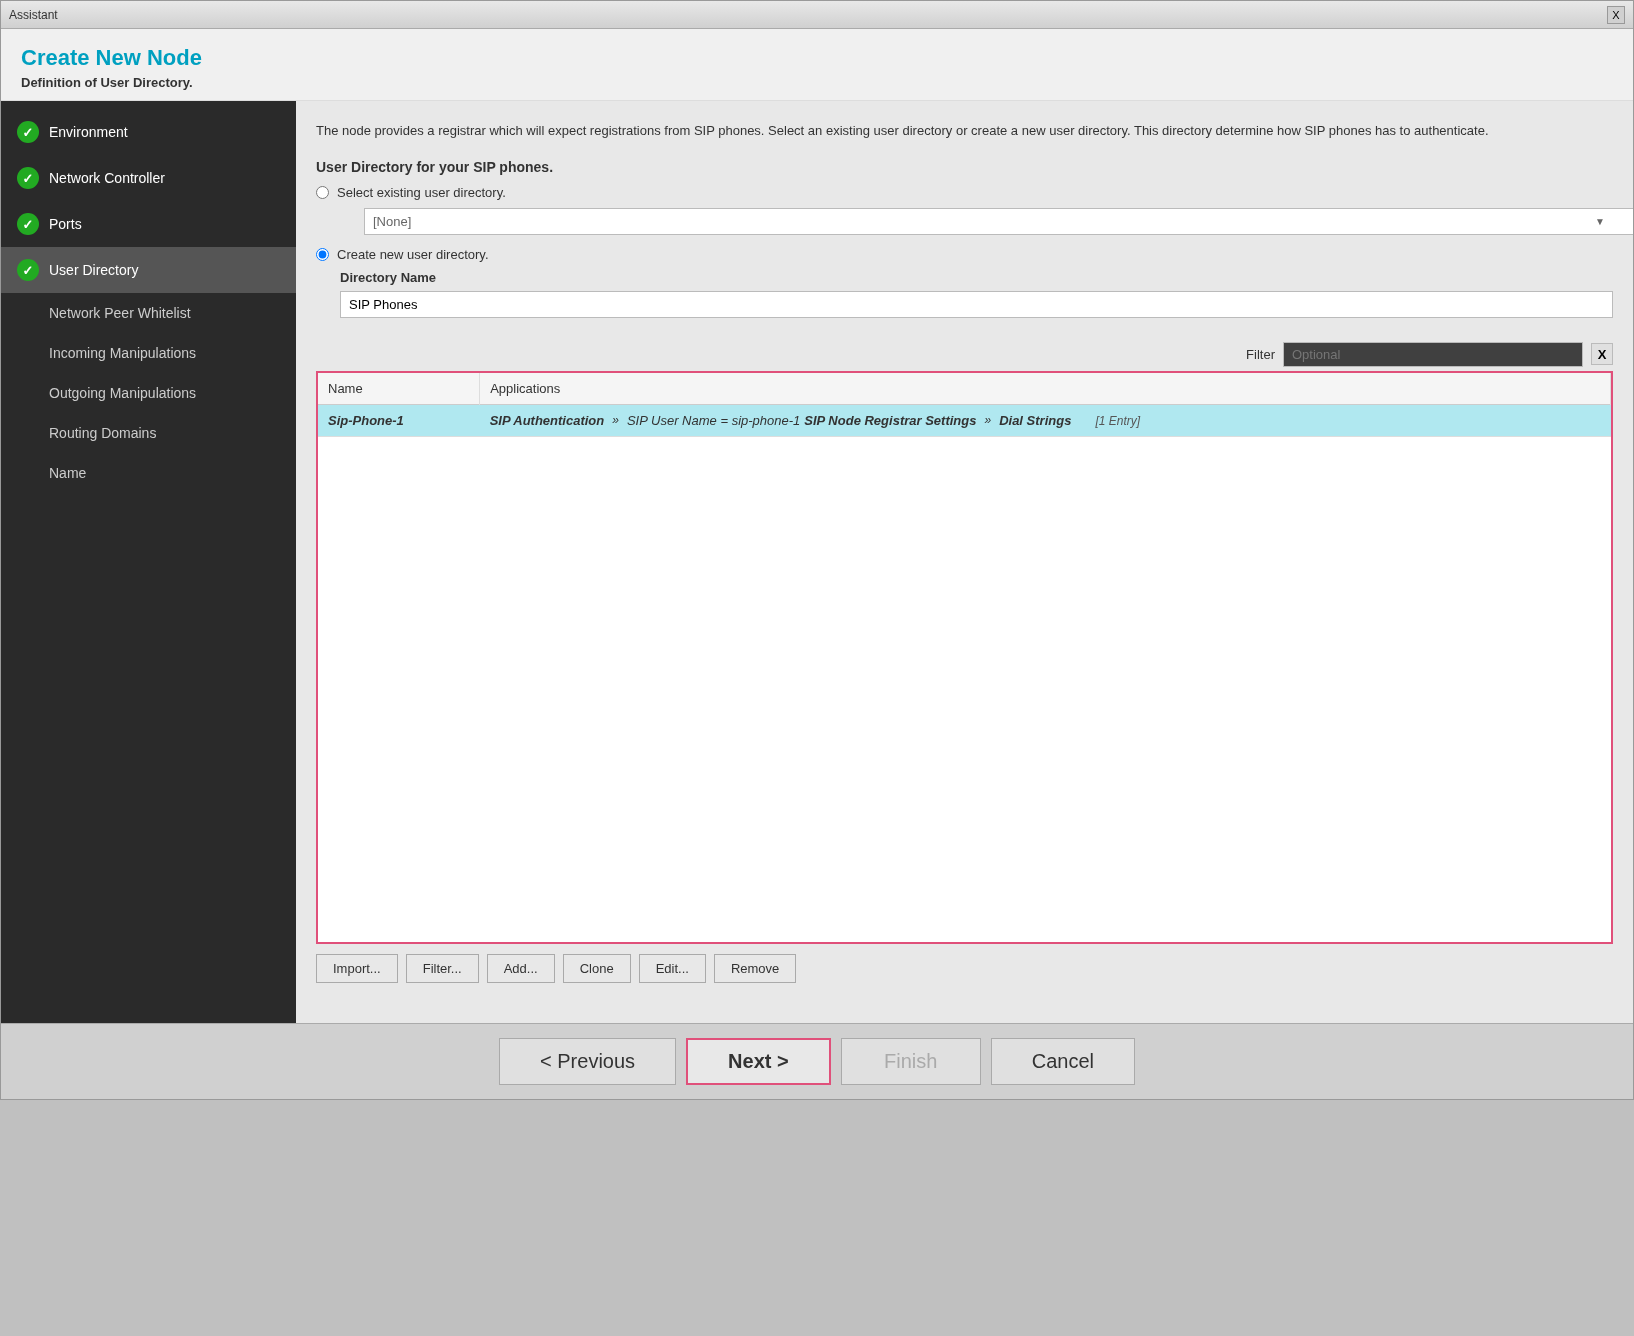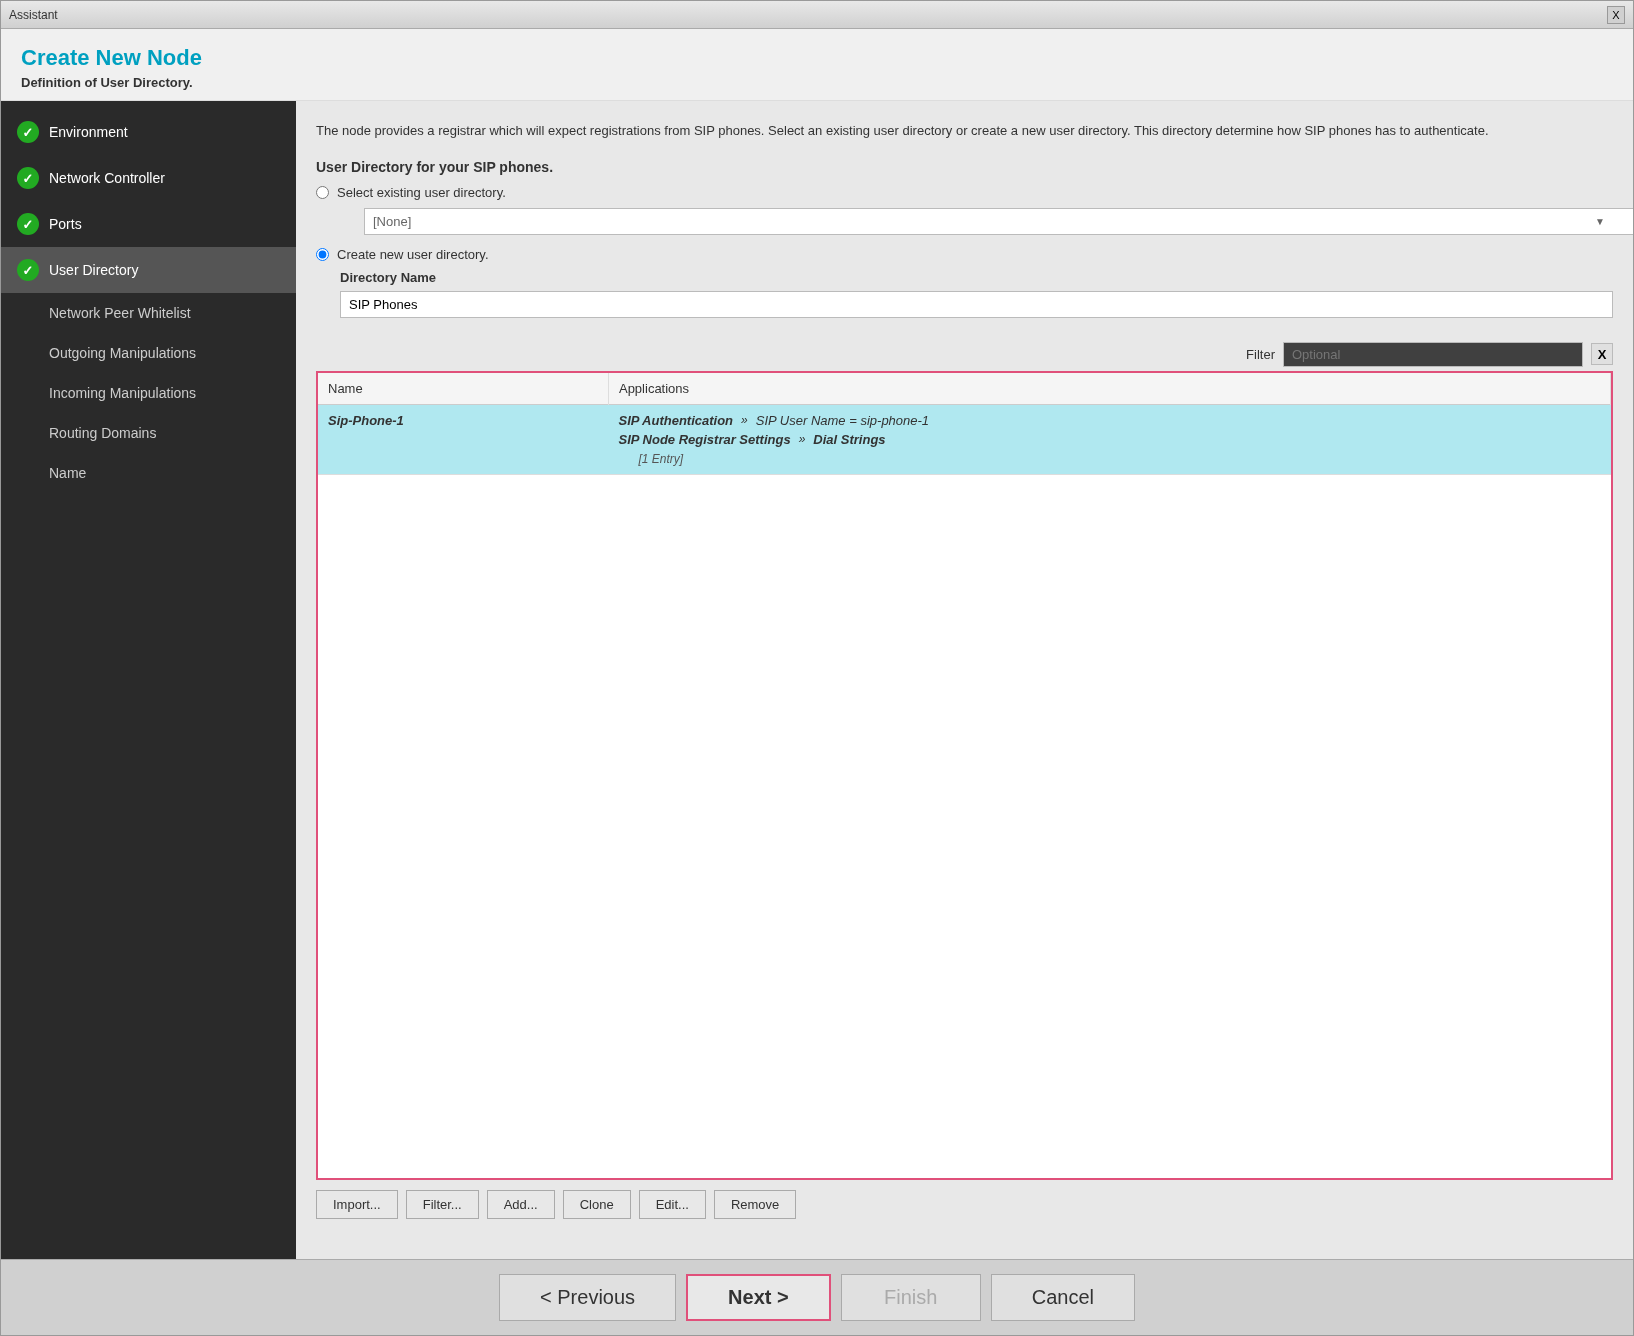--- a/index.html
+++ b/index.html
@@ -6,21 +6,21 @@
     body {
       font-family: Arial, sans-serif;
       font-size: 13px;
       background: #c0c0c0;
       width: 1634px;
       height: 1336px;
       overflow: hidden;
     }
     .window {
       width: 1634px;
-      height: 1336px;
+      height: 1100px;
       background: #f0f0f0;
       border: 1px solid #999;
       display: flex;
       flex-direction: column;
     }
     .title-bar {
       background: linear-gradient(to bottom, #e8e8e8, #d0d0d0);
       height: 28px;
       display: flex;
       align-items: center;
@@ -252,21 +252,21 @@
       border-bottom: 1px solid #ddd;
     }
     .table tbody td {
       padding: 8px 10px;
       font-size: 13px;
       color: #333;
       vertical-align: top;
     }
     .app-cell {
       display: flex;
-      flex-direction: column;
+      flex-direction: row;
       gap: 4px;
     }
     .app-row {
       display: flex;
       align-items: flex-start;
       gap: 4px;
     }
     .app-name {
       font-weight: bold;
       color: #333;
@@ -371,24 +371,24 @@
           <span class="sidebar-item-label">Ports</span>
         </div>
         <div class="sidebar-item checked active">
           <div class="check-icon">✓</div>
           <span class="sidebar-item-label">User Directory</span>
         </div>
         <div class="sidebar-item">
           <span class="sidebar-item-label" style="margin-left:32px;text-align:right;">Network Peer Whitelist</span>
         </div>
         <div class="sidebar-item">
+          <span class="sidebar-item-label" style="margin-left:32px;">Incoming Manipulations</span>
+        </div>
+        <div class="sidebar-item">
           <span class="sidebar-item-label" style="margin-left:32px;">Outgoing Manipulations</span>
-        </div>
-        <div class="sidebar-item">
-          <span class="sidebar-item-label" style="margin-left:32px;">Incoming Manipulations</span>
         </div>
         <div class="sidebar-item">
           <span class="sidebar-item-label" style="margin-left:32px;">Routing Domains</span>
         </div>
         <div class="sidebar-item">
           <span class="sidebar-item-label" style="margin-left:32px;">Name</span>
         </div>
       </div>
 
       <div class="right-panel">

